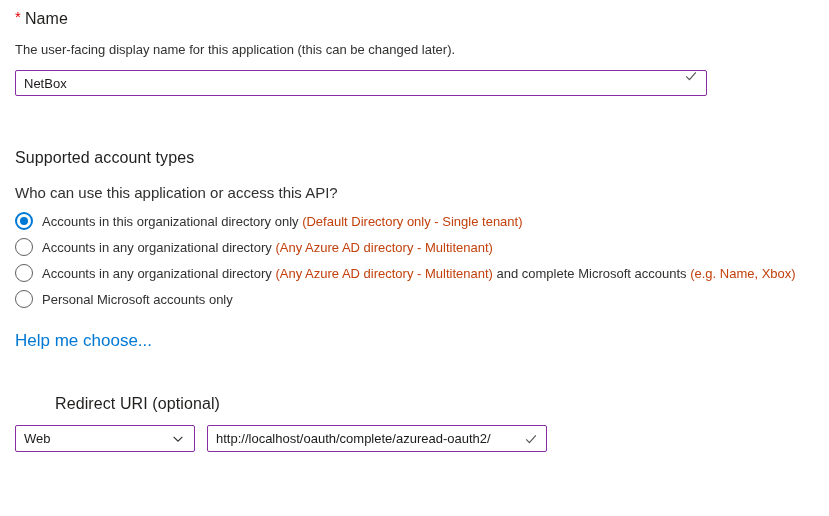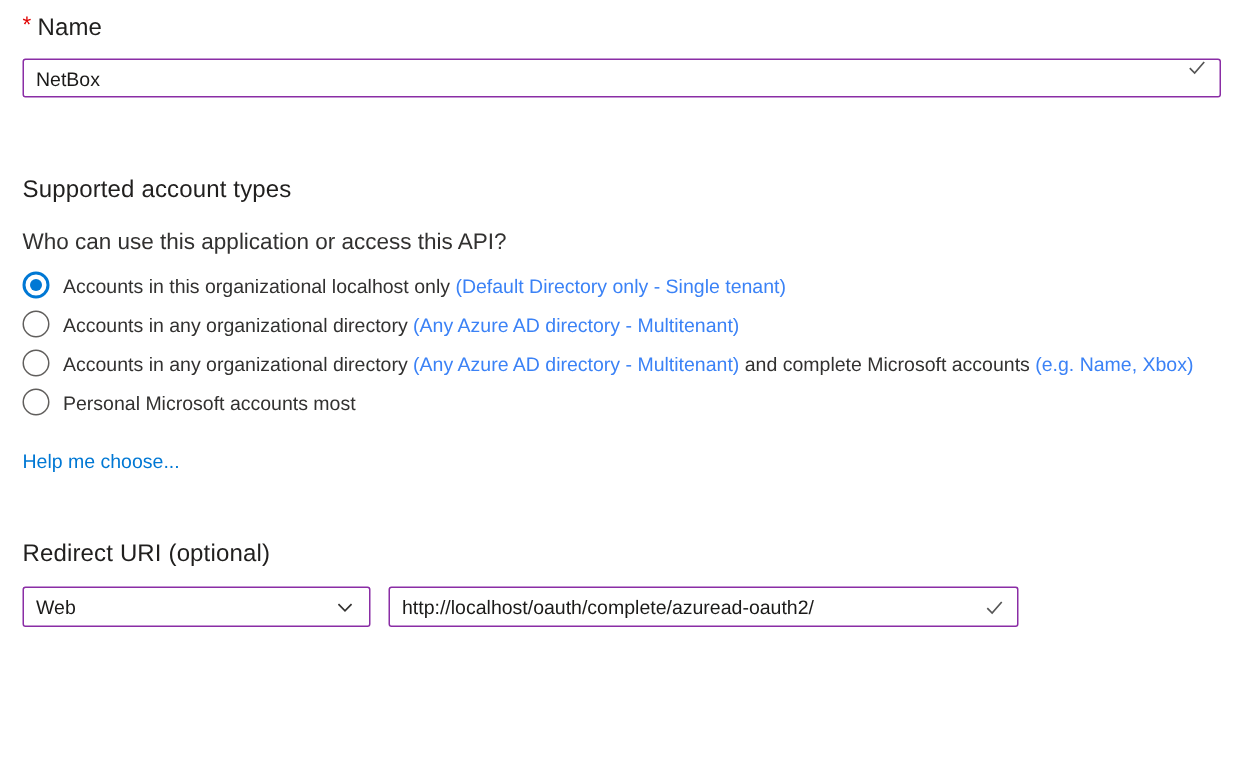--- a/index.html
+++ b/index.html
@@ -40,21 +40,21 @@
     border: 1.5px solid #8a2da5;
     border-radius: 2px;
     font-family: "Liberation Sans", "DejaVu Sans", sans-serif;
     font-size: 13px;
     color: #1b1a19;
     padding: 0 26px 0 8px;
     outline: none;
     background: #fff;
     display: block;
   }
-  .name-input { width: 799px; margin-top: 11px; }
+  .name-input { width: 692px; margin-top: 11px; }
   .check-icon {
     position: absolute;
     right: 9px;
     top: 50%;
     transform: translateY(-50%);
     width: 14px; height: 14px;
     pointer-events: none;
   }
   .name-wrap .check-icon { margin-top: 5px; }
 
@@ -82,105 +82,106 @@
   .radio.selected::after {
     content: "";
     position: absolute;
     left: 50%; top: 50%;
     width: 8px; height: 8px;
     border-radius: 50%;
     background: #0078d4;
     transform: translate(-50%, -50%);
   }
   .radio-label { font-size: 13px; color: #323130; white-space: nowrap; }
-  .radio-label .muted { color: #3b82f6; }
+  .radio-label .muted { color: #c2410c; }
 
   .help-link {
     display: inline-block;
     margin-top: 19px;
-    font-size: 13px;
+    font-size: 17px;
     color: #0078d4;
     text-decoration: none;
     cursor: pointer;
   }
 
-  .sect3-title { margin-top: 44px; }
+  .sect3-title { margin-top: 44px; margin-left: 40px; }
 
   
   .redirect-row {
     margin-top: 12px;
     display: flex;
     align-items: center;
   }
   .select-box {
     position: relative;
-    width: 232px;
+    width: 180px;
     height: 27px;
     border: 1.5px solid #8a2da5;
     border-radius: 2px;
     background: #fff;
     display: flex;
     align-items: center;
     padding: 0 28px 0 8px;
     font-size: 13px;
     color: #1b1a19;
     cursor: pointer;
     margin-right: 12px;
   }
   .chevron-icon {
     position: absolute;
     right: 9px;
     top: 50%;
     transform: translateY(-50%);
     width: 14px; height: 14px;
     pointer-events: none;
   }
-  .uri-input { width: 420px; height: 27px; }
+  .uri-input { width: 340px; height: 27px; }
 </style>
 </head>
 <body>
 
 <div class="page">
 
   
   <div class="section-title"><span class="required-star">*</span><span>Name</span></div>
 
+  <div class="desc">The user-facing display name for this application (this can be changed later).</div>
 
   <div class="input-wrap name-wrap">
     <input class="txt-input name-input" type="text" value="NetBox" style="">
     <svg class="check-icon" style="top:auto;bottom:6px;" viewBox="0 0 16 16">
       <path d="M2.5 8.5 L6.2 12.2 L13.5 3.8" fill="none" stroke="#565656" stroke-width="1.3"></path>
     </svg>
   </div>
 
   
   <div class="section-title sect2-title">Supported account types</div>
 
   <div class="question">Who can use this application or access this API?</div>
 
   <div class="radio-group">
 
     <div class="radio-row">
       <span class="radio selected"></span>
-      <span class="radio-label"><span>Accounts in this organizational localhost only </span><span class="muted">(Default Directory only - Single tenant)</span></span>
+      <span class="radio-label"><span>Accounts in this organizational directory only </span><span class="muted">(Default Directory only - Single tenant)</span></span>
     </div>
 
     <div class="radio-row">
       <span class="radio"></span>
       <span class="radio-label"><span>Accounts in any organizational directory </span><span class="muted">(Any Azure AD directory - Multitenant)</span></span>
     </div>
 
     <div class="radio-row">
       <span class="radio"></span>
       <span class="radio-label"><span>Accounts in any organizational directory </span><span class="muted">(Any Azure AD directory - Multitenant)</span><span> and complete Microsoft accounts </span><span class="muted">(e.g. Name, Xbox)</span></span>
     </div>
 
     <div class="radio-row">
       <span class="radio"></span>
-      <span class="radio-label"><span>Personal Microsoft accounts most</span></span>
+      <span class="radio-label"><span>Personal Microsoft accounts only</span></span>
     </div>
 
   </div>
 
   <a class="help-link">Help me choose...</a>
 
   
   <div class="section-title sect3-title">Redirect URI (optional)</div>
 
 

